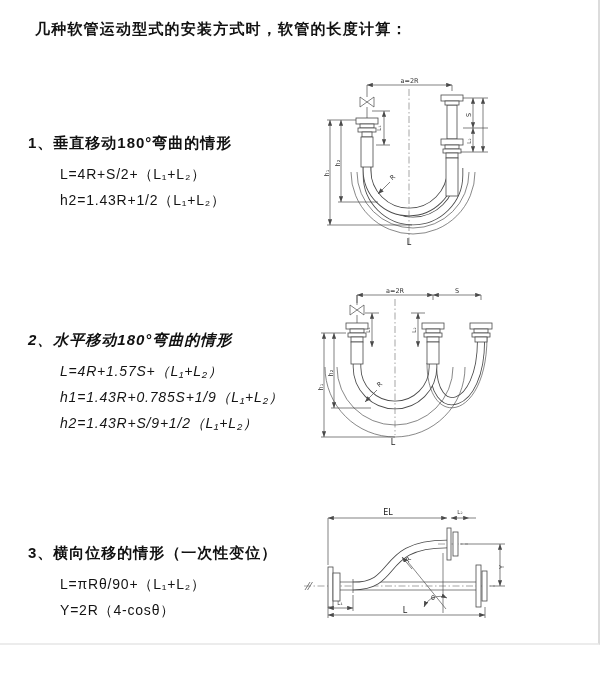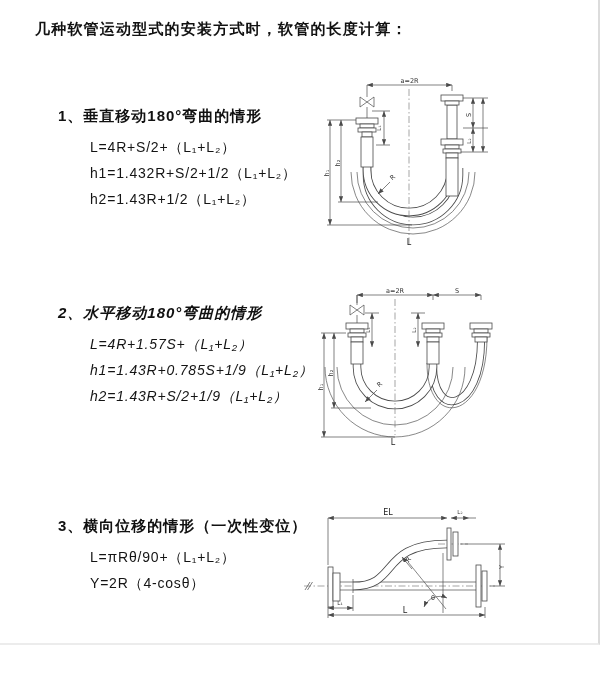--- a/index.html
+++ b/index.html
@@ -5,21 +5,21 @@
   html,body{margin:0;padding:0;background:#fff;}
   .page{
     position:relative;width:600px;height:645px;background:#fff;overflow:hidden;
     font-family:"Liberation Sans","DejaVu Sans",sans-serif;color:#1a1a1a;
     border-right:2px solid #dcdcdc;border-bottom:2px solid #ececec;box-sizing:border-box;
   }
   .title{
     position:absolute;left:35px;top:20px;margin:0;
     font-size:15px;font-weight:bold;letter-spacing:1.2px;color:#111;
   }
-  .sec{position:absolute;left:58px;}
+  .sec{position:absolute;left:28px;margin-top:27px;}
   .sec-heading{
     font-size:15px;font-weight:bold;letter-spacing:1px;
     line-height:20px;margin-bottom:8px;color:#111;white-space:nowrap;
   }
   .formula{
     margin-left:32px;font-size:14px;line-height:26px;letter-spacing:.8px;
     color:#141414;white-space:nowrap;
   }
   svg.diag{position:absolute;overflow:visible;}
   .dln{stroke:#4a4a4a;stroke-width:.7;fill:none;}
@@ -37,29 +37,28 @@
 </head>
 <body>
 
 <div class="page">
 
   <h1 class="title">几种软管运动型式的安装方式时，软管的长度计算：</h1>
 
   <div class="sec" style="top:106px;">
     <div class="sec-heading">1、垂直移动180°弯曲的情形</div>
     <div class="formula">L=4R+S/2+（L₁+L₂）</div>
-    <div class="formula">h1=1.432R+S/2+1/2（L₁+L₂）</div>
     <div class="formula">h2=1.43R+1/2（L₁+L₂）</div>
   </div>
 
   <div class="sec" style="top:303px;font-style:italic;">
     <div class="sec-heading">2、水平移动180°弯曲的情形</div>
     <div class="formula">L=4R+1.57S+（L₁+L₂）</div>
     <div class="formula">h1=1.43R+0.785S+1/9（L₁+L₂）</div>
-    <div class="formula">h2=1.43R+S/2+1/9（L₁+L₂）</div>
+    <div class="formula">h2=1.43R+S/9+1/2（L₁+L₂）</div>
   </div>
 
   <div class="sec" style="top:516px;">
     <div class="sec-heading">3、横向位移的情形（一次性变位）</div>
     <div class="formula">L=πRθ/90+（L₁+L₂）</div>
     <div class="formula">Y=2R（4-cosθ）</div>
   </div>
 
   <svg class="diag" style="left:320px;top:75px;" width="185" height="180" viewBox="0 0 185 180">
     <defs>

